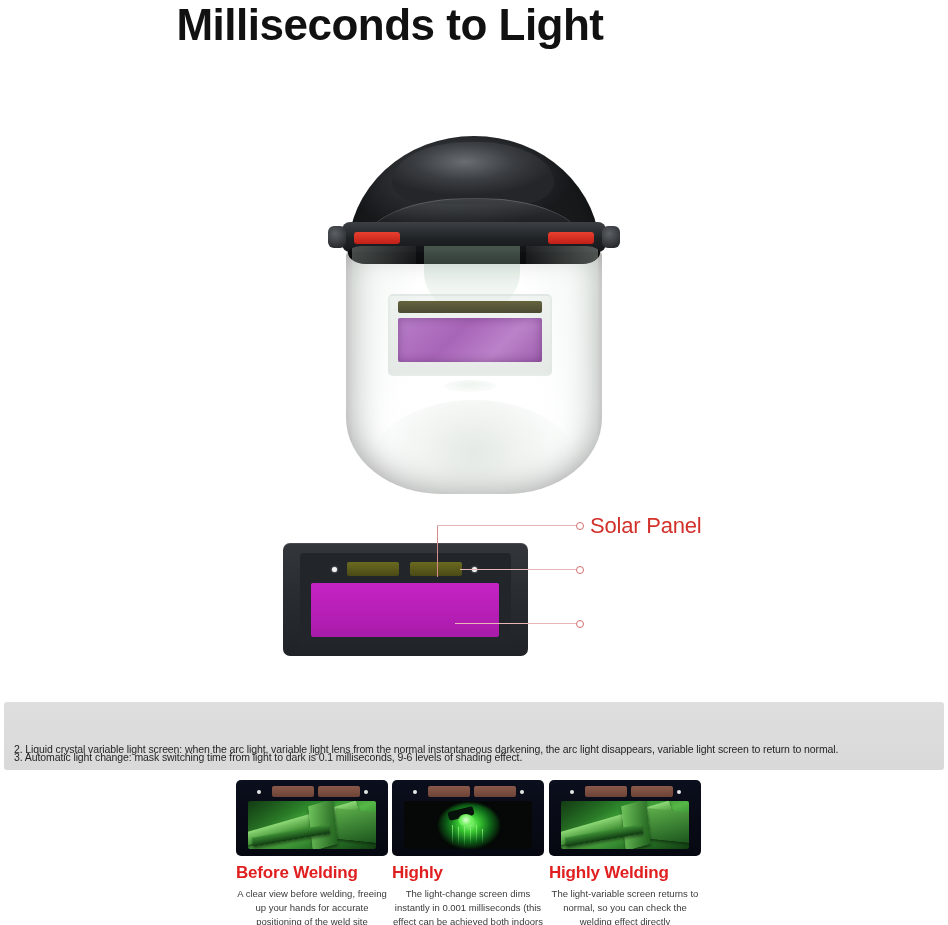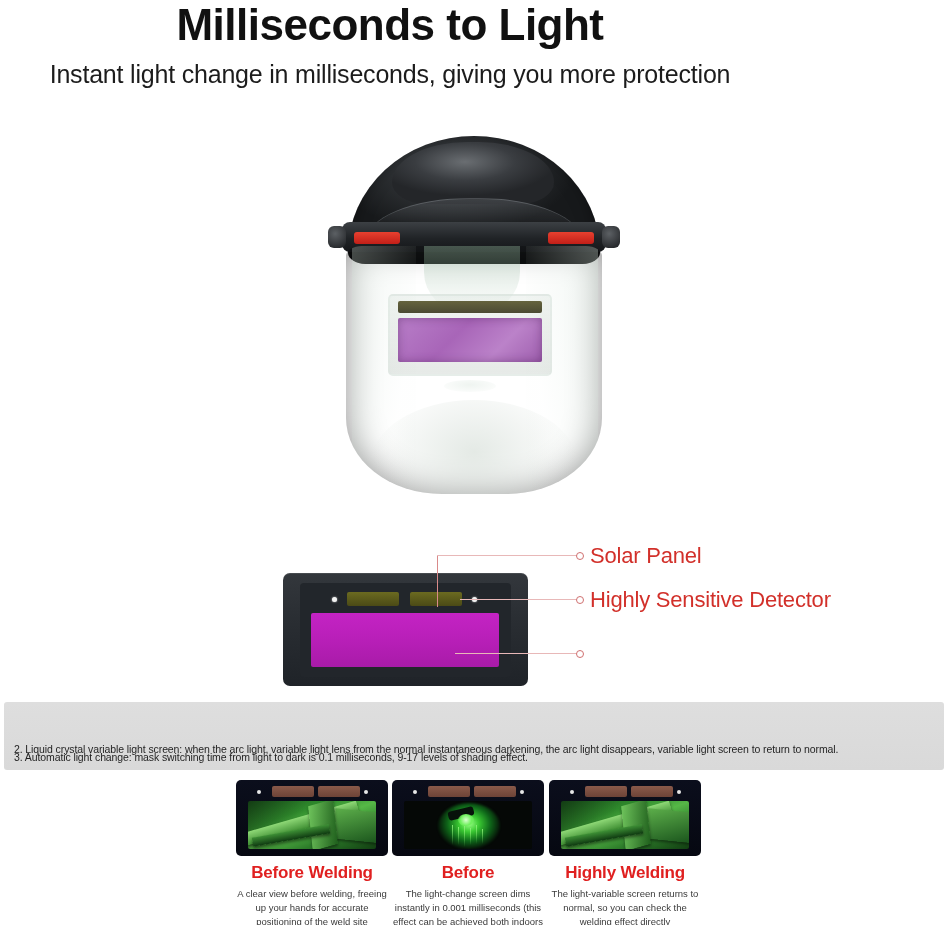--- a/index.html
+++ b/index.html
@@ -195,21 +195,21 @@
     top: 244px;
     width: 52px;
     height: 12px;
     border-radius: 50%;
     background: radial-gradient(ellipse at 50% 40%, rgba(225,235,228,0.55), rgba(225,235,228,0));
   }
 
   
   .diagram {
     position: absolute;
-    top: 530px;
+    top: 500px;
     left: 0;
     width: 920px;
     height: 160px;
     text-align: center;
   }
   .cartridge {
     position: absolute;
     left: 283px;
     top: 43px;
     width: 245px;
@@ -423,40 +423,38 @@
     transform: rotate(-14deg);
   }
   .arc-spark {
     position: absolute;
     background: linear-gradient(180deg, rgba(140,240,120,0.9), rgba(40,140,40,0));
     width: 1px;
   }
 
   .panel-title {
     margin-top: 7px;
-    text-align: center;
     font-size: 17px;
     font-weight: bold;
     color: #e02020;
     letter-spacing: -0.2px;
   }
   .panel-caption {
     margin-top: 4px;
     text-align: center;
     font-size: 9.5px;
     line-height: 1.45;
     color: #3a3a3a;
   }
 </style>
 </head>
 <body>
 
 <div class="header">
   <h1 class="main-title">Milliseconds to Light</h1>
-  <p class="sub-title">Instant light change in milliseconds, giving you more protection</p>
 </div>
 
 <div class="hero">
   <div class="helmet">
     <div class="helmet-dome"></div>
     <div class="helmet-dome-top"></div>
     <div class="helmet-dome-ridge"></div>
     <div class="helmet-band"></div>
     <div class="band-red left"></div>
     <div class="band-red right"></div>
@@ -490,29 +488,28 @@
     </div>
   </div>
 
   <div class="callout-vline" style="left:437px; top:25px; height:52px;"></div>
   <div class="callout-line" style="left:437px; top:25px; width:141px;"></div>
   <div class="callout-dot" style="left:576px; top:22px;"></div>
   <div class="callout-label" style="left:590px; top:13px;">Solar Panel</div>
 
   <div class="callout-line" style="left:460px; top:69px; width:118px;"></div>
   <div class="callout-dot" style="left:576px; top:66px;"></div>
-  <div class="callout-label" style="left:590px; top:57px;">Highly Sensitive Detector</div>
 
   <div class="callout-line" style="left:455px; top:123px; width:123px;"></div>
   <div class="callout-dot" style="left:576px; top:120px;"></div>
 </div>
 
 <div class="info-box">
   <div class="info-line l2">2. Liquid crystal variable light screen: when the arc light, variable light lens from the normal instantaneous darkening, the arc light disappears, variable light screen to return to normal.</div>
-  <div class="info-line l3">3. Automatic light change: mask switching time from light to dark is 0.1 milliseconds, 9-17 levels of shading effect.</div>
+  <div class="info-line l3">3. Automatic light change: mask switching time from light to dark is 0.1 milliseconds, 9-6 levels of shading effect.</div>
 </div>
 
 <div class="panels">
 
   <div class="panel p1">
     <div class="panel-thumb">
       <div class="thumb-dot a"></div>
       <div class="thumb-solar a"></div>
       <div class="thumb-solar b"></div>
       <div class="thumb-dot b"></div>
@@ -538,21 +535,21 @@
         <div class="arc-torch"></div>
         <div class="arc-core"></div>
         <div class="arc-spark" style="left:48px; top:24px; height:20px;"></div>
         <div class="arc-spark" style="left:54px; top:26px; height:18px;"></div>
         <div class="arc-spark" style="left:60px; top:25px; height:21px;"></div>
         <div class="arc-spark" style="left:66px; top:27px; height:17px;"></div>
         <div class="arc-spark" style="left:72px; top:24px; height:19px;"></div>
         <div class="arc-spark" style="left:78px; top:28px; height:15px;"></div>
       </div>
     </div>
-    <div class="panel-title">Before</div>
+    <div class="panel-title">Highly</div>
     <div class="panel-caption">The light-change screen dims instantly in 0.001 milliseconds (this effect can be achieved both indoors and outdoors)</div>
   </div>
 
   <div class="panel p3">
     <div class="panel-thumb">
       <div class="thumb-dot a"></div>
       <div class="thumb-solar a"></div>
       <div class="thumb-solar b"></div>
       <div class="thumb-dot b"></div>
       <div class="thumb-view view-clear">

